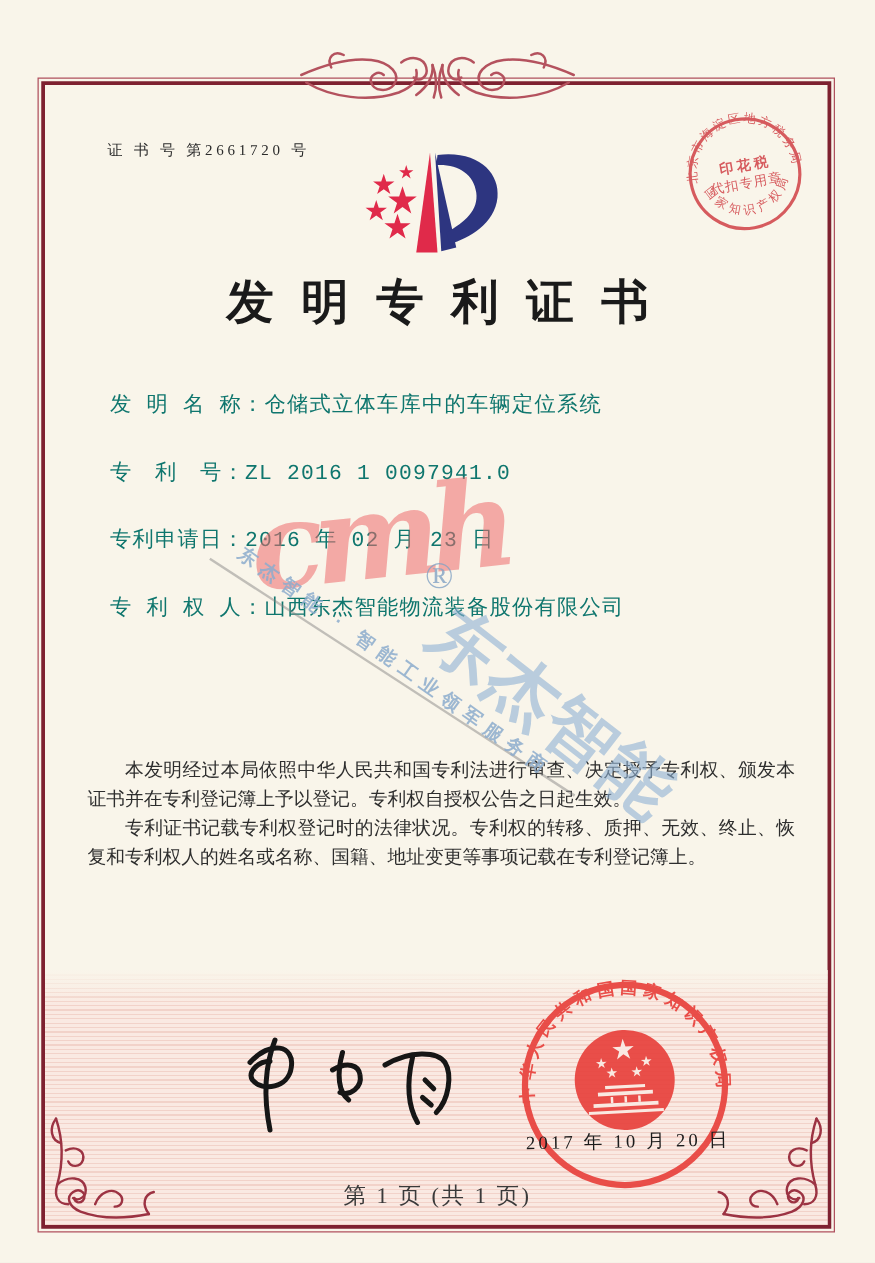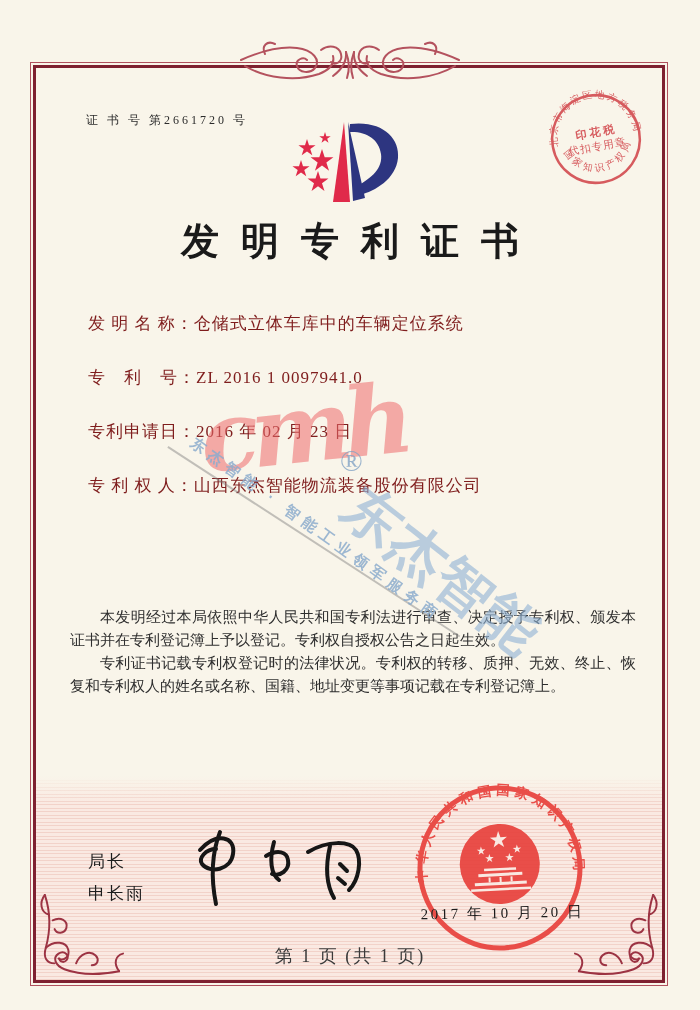--- a/index.html
+++ b/index.html
@@ -30,22 +30,22 @@
   .sipo-logo { position:absolute; left:278px; top:116px; width:164px; height:116px; z-index:3; }
 
   .tax-stamp { position:absolute; left:543px; top:86px; width:106px; height:106px;
                transform:rotate(-10deg); opacity:.82; z-index:6; }
 
   .doc-title { position:absolute; left:0; top:216px; width:100%; text-align:center;
                font-size:38px; font-weight:bold; letter-spacing:22px; padding-left:22px;
                color:#1a1a1a; z-index:3; }
 
   .fields { position:absolute; left:88px; top:312px; z-index:3; }
-  .frow { margin-bottom:30px; font-size:17px; color:#7f1d1d; letter-spacing:1px;
-          height:24px; white-space:nowrap; }
+  .frow { margin-bottom:30px; font-size:17px; color:#0f766e; letter-spacing:1px;
+          height:24px; white-space:nowrap;font-family:Liberation Mono, monospace; }
   .flabel { display:inline-block; }
   .fvalue { display:inline-block; }
 
   .paras { position:absolute; left:70px; top:606px; width:566px; z-index:3;
            font-size:15px; line-height:23px; color:#2e2e2e; text-align:justify; }
   .paras p { text-indent:2em; }
 
   .officer { position:absolute; left:88px; top:846px; z-index:6; font-size:17px;
              line-height:32px; color:#1d1d1d; letter-spacing:2px; }
 
@@ -173,24 +173,20 @@
   </div>
 
   <div class="watermark">
     <div class="wm-cmh">cmh</div>
     <div class="wm-reg">®</div>
     <div class="wm-line"></div>
     <div class="wm-small">东杰智能 · 智能工业领军服务商</div>
     <div class="wm-big">东杰智能</div>
   </div>
 
-  <div class="officer">
-    <div>局长</div>
-    <div>申长雨</div>
-  </div>
 
   <svg class="signature" viewBox="0 0 200 100">
     <g fill="none" stroke="#161616" stroke-width="4" stroke-linecap="round">
       <path d="M 38,16 C 31,34 28,58 34,88"></path>
       <path d="M 18,34 C 34,16 54,20 51,38 C 49,54 28,58 20,48 C 16,42 24,33 34,33"></path>
       <path d="M 92,26 C 87,44 89,58 97,64"></path>
       <path d="M 84,40 C 96,33 105,36 106,44 C 108,54 98,61 90,58"></path>
       <path d="M 126,36 C 146,24 168,25 174,34 C 180,44 177,64 167,74"></path>
       <path d="M 148,30 C 143,52 145,70 152,82"></path>
       <path d="M 158,48 l 7,7"></path>

